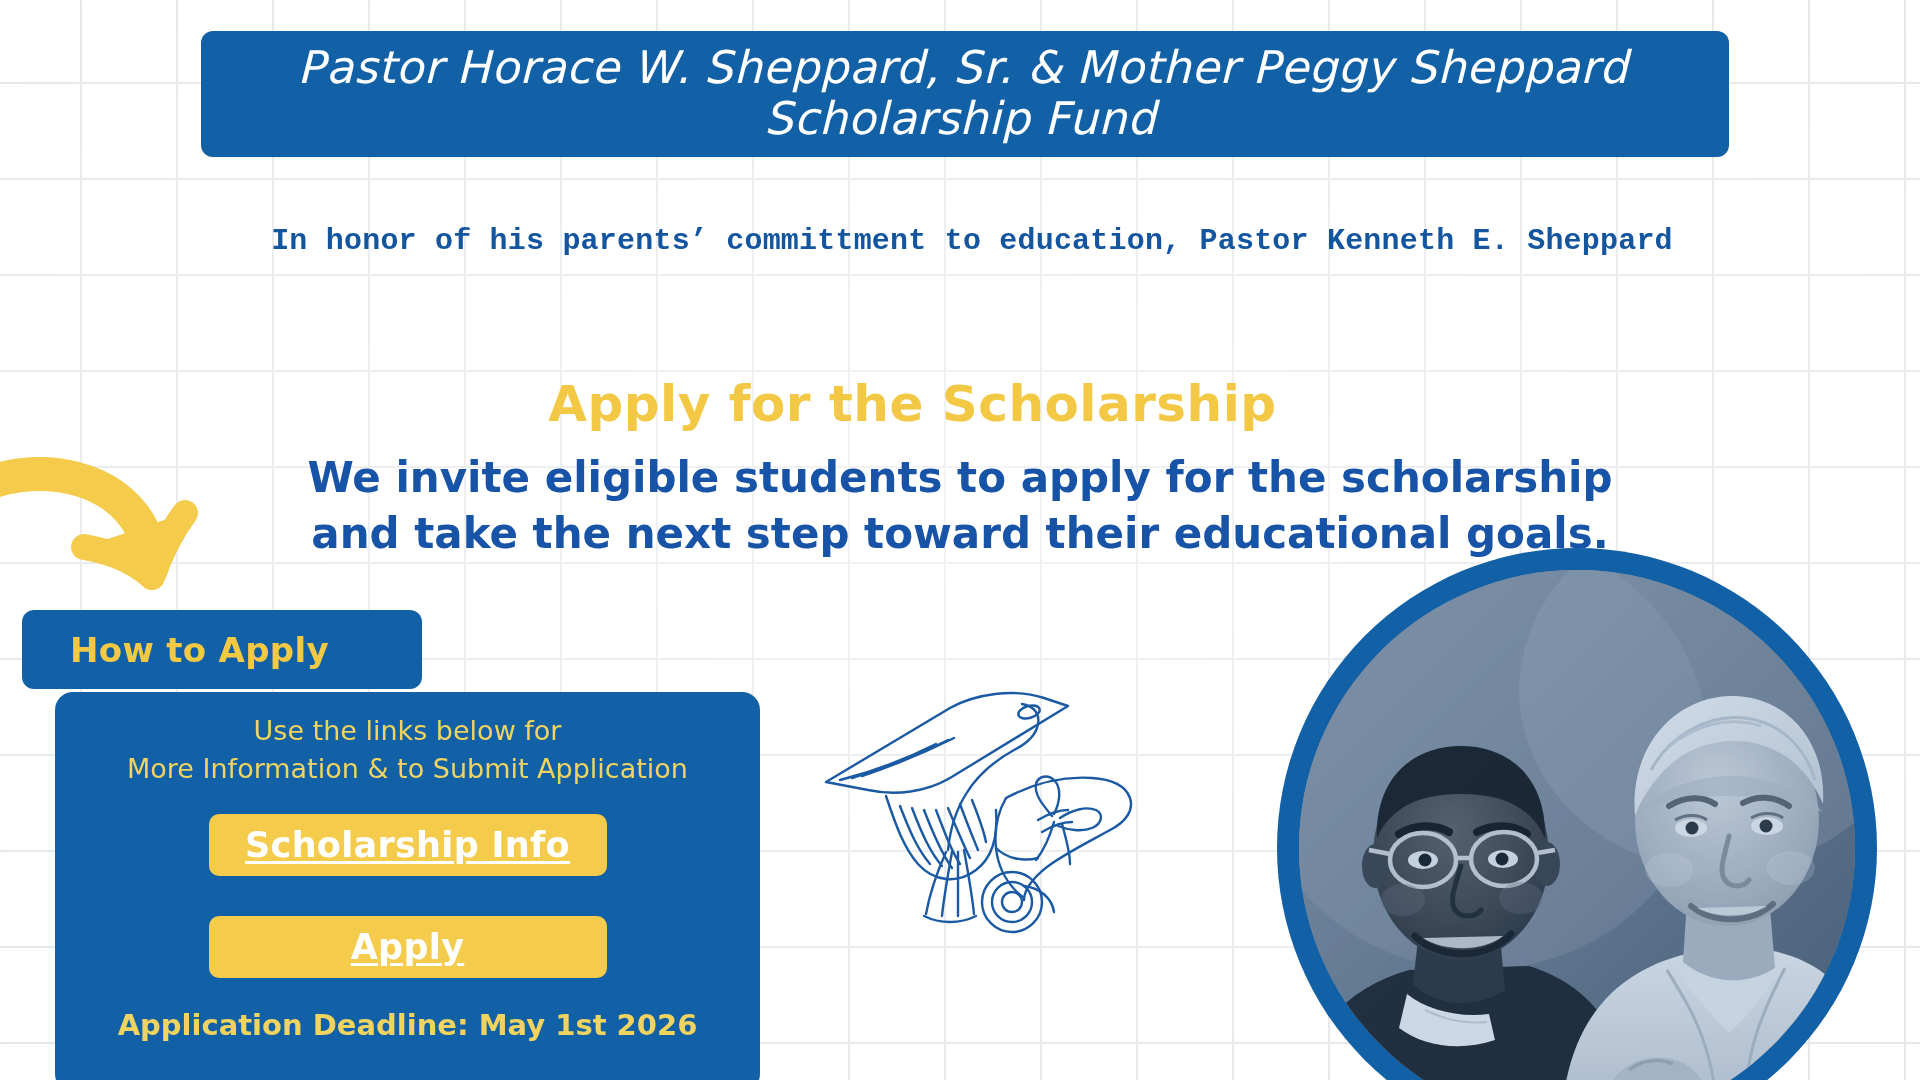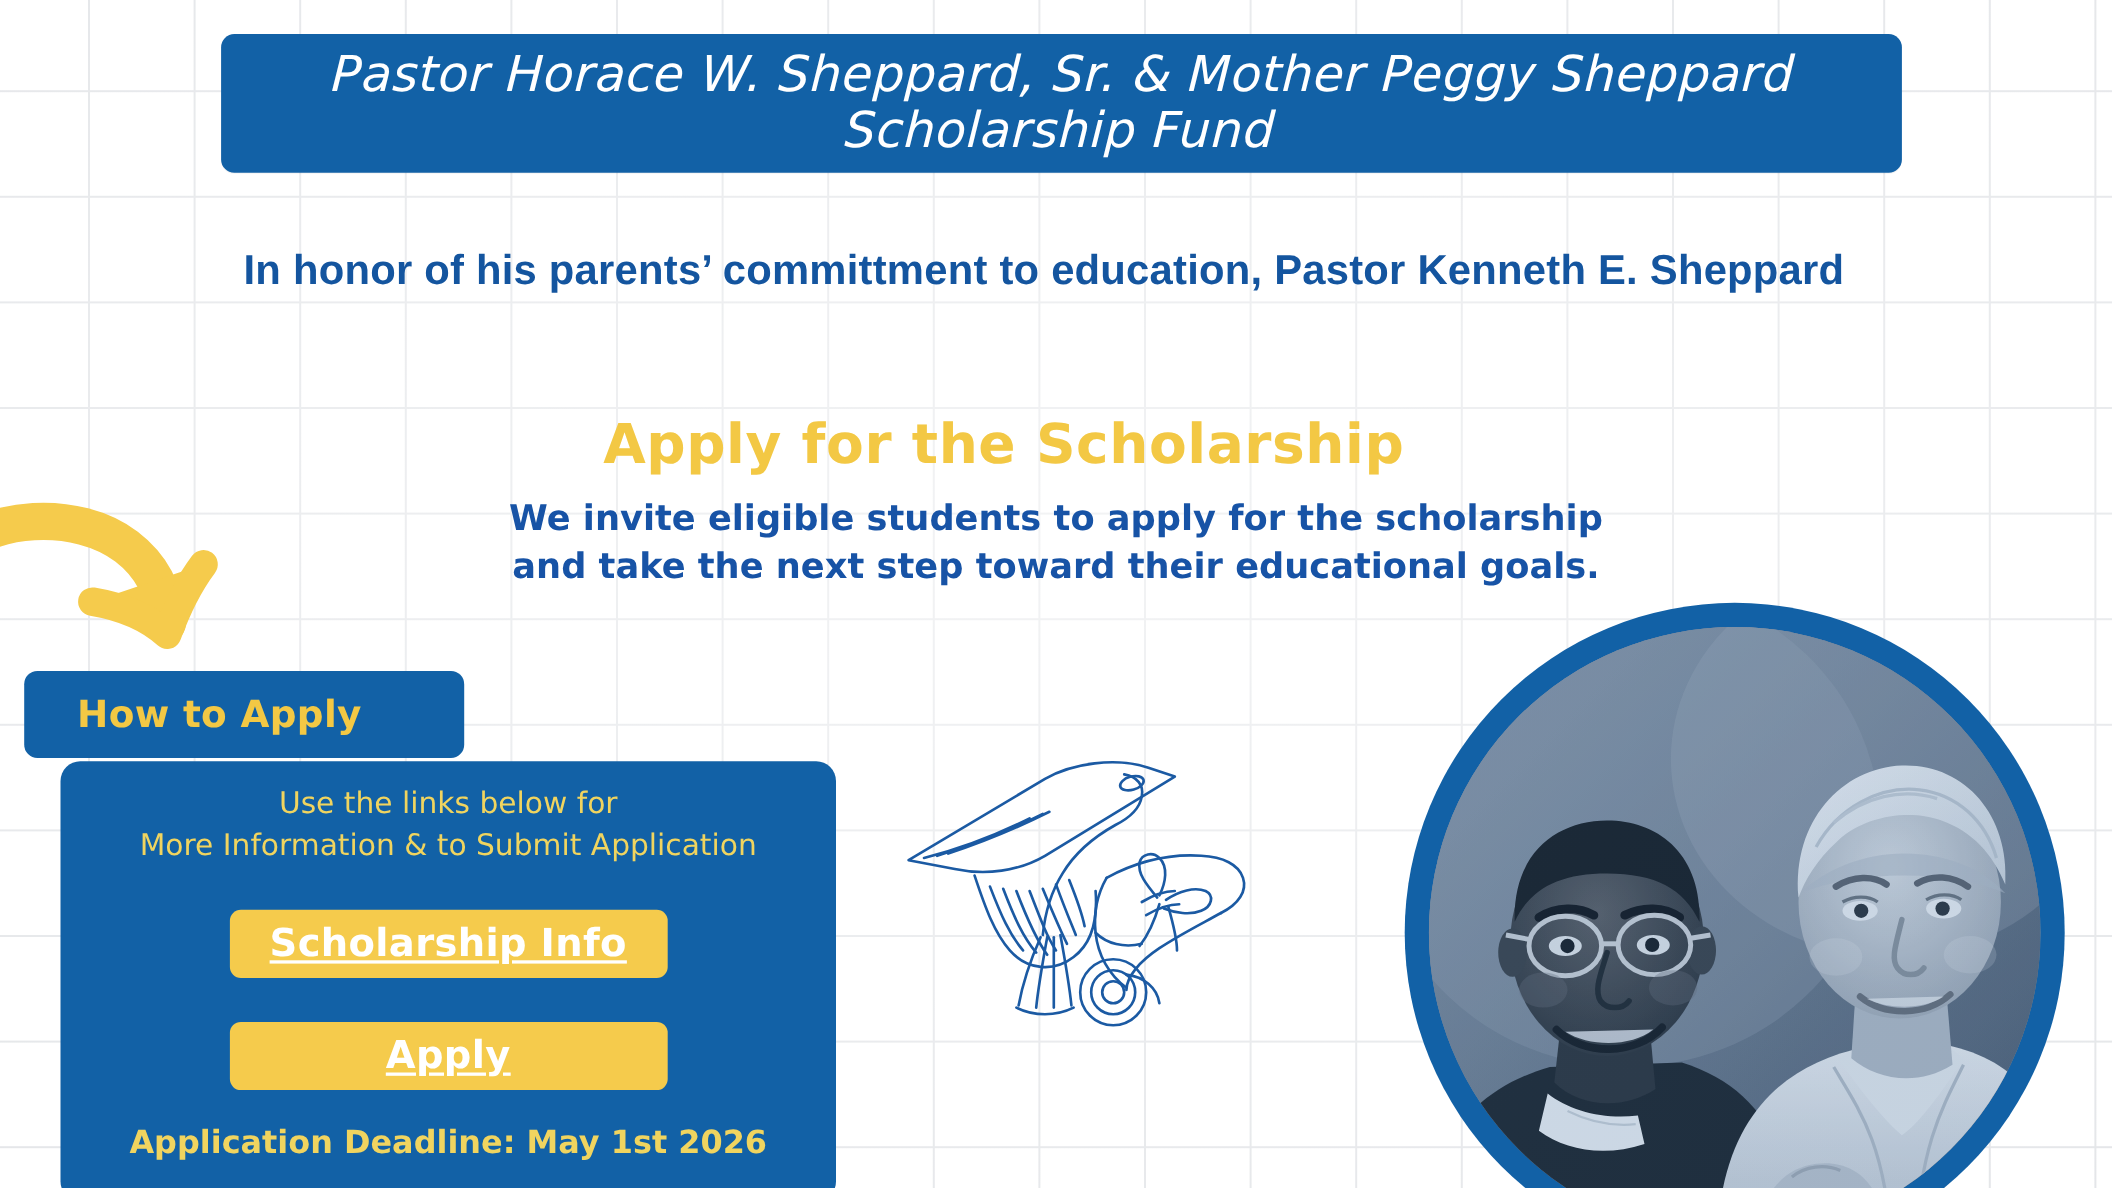--- a/index.html
+++ b/index.html
@@ -45,27 +45,27 @@
     line-height:1.13;
     text-align:center;
     letter-spacing:0.4px;
     padding:0 26px;
     transform:skewX(-3deg);
   }
 
   
   #intro-paragraph{
     position:absolute;
-    left:49px; top:222px;
+    left:72px; top:222px;
     width:1800px;
     text-align:center;
     color:#14559F;
-    font-family:Liberation Sans, sans-serif;
-    font-weight:700;
-    font-size:38px;
+    font-family:Liberation Mono, monospace;
+    font-weight:700;
+    font-size:30px;
     line-height:1.30;
     letter-spacing:0.2px;
   }
 
   
   #apply-heading{
     position:absolute;
     left:0; top:375px;
     width:1825px;
     text-align:center;
@@ -76,21 +76,21 @@
     letter-spacing:0.5px;
   }
   #apply-subtext{
     position:absolute;
     left:0; top:450px;
     width:1920px;
     text-align:center;
     color:#1753A6;
     font-family:"DejaVu Sans", sans-serif;
     font-weight:700;
-    font-size:32px;
+    font-size:42px;
     line-height:1.34;
   }
 
   
   #arrow-wrap{
     position:absolute;
     left:-20px; top:455px;
     width:260px; height:145px;
   }
 
@@ -136,21 +136,21 @@
   #card-lines{ margin-bottom:6px; }
 
   .link-button{
     width:398px; height:62px;
     background:#F5CB4C;
     border-radius:10px;
     display:flex; align-items:center; justify-content:center;
     border:none;
     cursor:pointer;
   }
-  #scholarship-info-button{ margin-top:32px; }
+  #scholarship-info-button{ margin-top:19px; }
   #apply-button{ margin-top:40px; }
   .link-button-label{
     color:#ffffff;
     font-family:"DejaVu Sans", sans-serif;
     font-weight:700;
     font-size:35px;
     text-decoration:underline;
     text-underline-offset:4px;
     text-decoration-thickness:3px;
     letter-spacing:0.3px;

